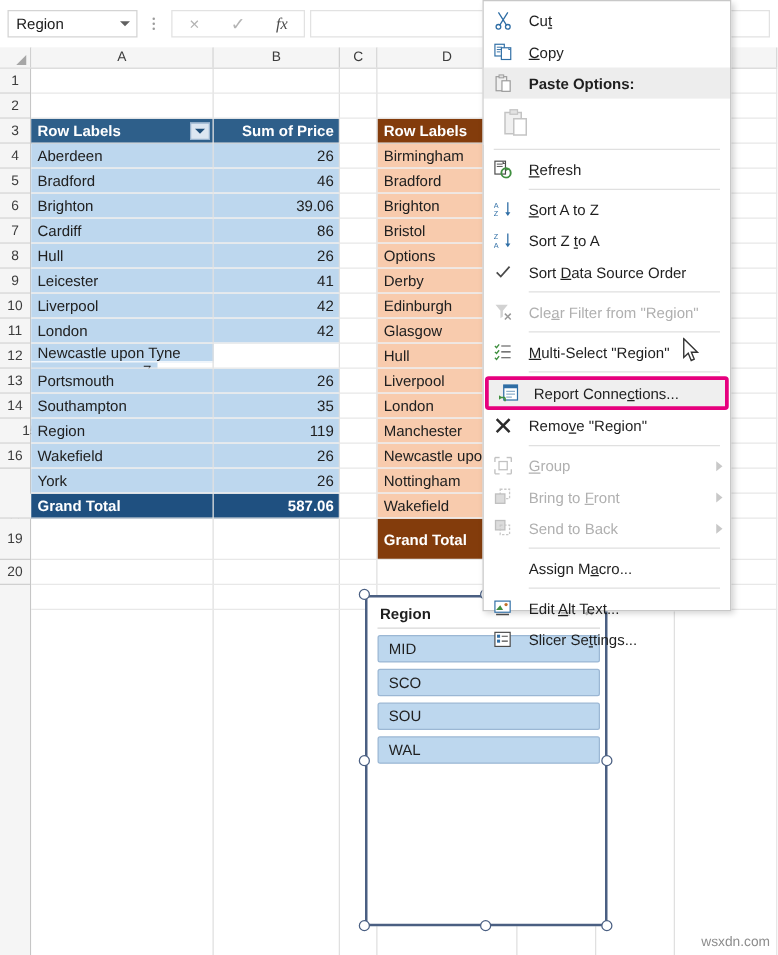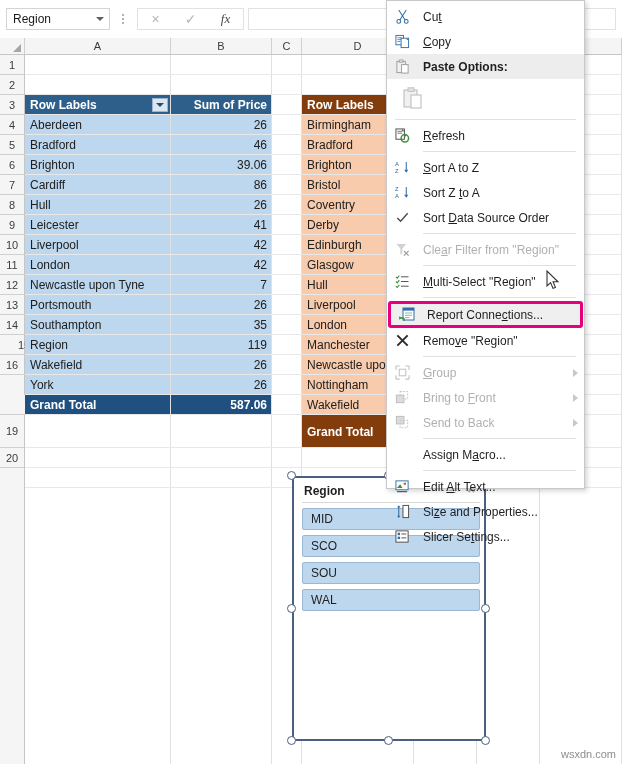--- a/index.html
+++ b/index.html
@@ -425,21 +425,21 @@
             <div class="pv-value">41</div>
           </div>
           <div class="pv-row pv-body" style="top: 180px;">
             <div class="pv-label">Liverpool</div>
             <div class="pv-value">42</div>
           </div>
           <div class="pv-row pv-body" style="top: 200px;">
             <div class="pv-label">London</div>
             <div class="pv-value">42</div>
           </div>
-          <div class="pv-row pv-body" style="top: 220px;">
+          <div class="pv-row pv-body" style="top: 220px; flex-direction: column;">
             <div class="pv-label">Newcastle upon Tyne</div>
             <div class="pv-value">7</div>
           </div>
           <div class="pv-row pv-body" style="top: 240px;">
             <div class="pv-label">Portsmouth</div>
             <div class="pv-value">26</div>
           </div>
           <div class="pv-row pv-body" style="top: 260px;">
             <div class="pv-label">Southampton</div>
             <div class="pv-value">35</div>
@@ -461,21 +461,21 @@
             <div class="pv-value">587.06</div>
           </div>
         </div>
 
       <div class="pivot2" style="left: 277px;">
           <div class="pv2-row pv2-header" style="top: 40px;">Row Labels</div>
           <div class="pv2-row pv2-body" style="top: 60px;">Birmingham</div>
           <div class="pv2-row pv2-body" style="top: 80px;">Bradford</div>
           <div class="pv2-row pv2-body" style="top: 100px;">Brighton</div>
           <div class="pv2-row pv2-body" style="top: 120px;">Bristol</div>
-          <div class="pv2-row pv2-body" style="top: 140px;">Coventry</div>
+          <div class="pv2-row pv2-body" style="top: 140px;">Options</div>
           <div class="pv2-row pv2-body" style="top: 160px;">Derby</div>
           <div class="pv2-row pv2-body" style="top: 180px;">Edinburgh</div>
           <div class="pv2-row pv2-body" style="top: 200px;">Glasgow</div>
           <div class="pv2-row pv2-body" style="top: 220px;">Hull</div>
           <div class="pv2-row pv2-body" style="top: 240px;">Liverpool</div>
           <div class="pv2-row pv2-body" style="top: 260px;">London</div>
           <div class="pv2-row pv2-body" style="top: 280px;">Manchester</div>
           <div class="pv2-row pv2-body" style="top: 300px;">Newcastle upon Ty</div>
           <div class="pv2-row pv2-body" style="top: 320px;">Nottingham</div>
           <div class="pv2-row pv2-body" style="top: 340px;">Wakefield</div>
@@ -686,31 +686,20 @@
             <path d="M2 9.5 L5.5 5.5 L8 9.5 Z" fill="#3f8f3f"></path>
             <circle cx="10.5" cy="5" r="1.4" fill="#c2702a"></circle>
             <path d="M2 13.5h11" stroke="#4a4a4a" stroke-width="1.2"></path>
           </svg>
         </span>
         <span class="mi-text">Edit <span class="u">A</span>lt Text...</span>
       </div>
       <div class="mi">
         <span class="mi-icon ico">
           <svg width="15" height="15" viewBox="0 0 16 16">
-            <path d="M4 2.2 L4 13.8" stroke="#2f6ea5" stroke-width="1.1"></path>
-            <path d="M2.2 3.6 L4 1.2 L5.8 3.6 Z" fill="#2f6ea5"></path>
-            <path d="M2.2 12.4 L4 14.8 L5.8 12.4 Z" fill="#2f6ea5"></path>
-            <rect x="8.5" y="1.5" width="6" height="13" fill="#fff" stroke="#4a4a4a" stroke-width="1"></rect>
-          </svg>
-        </span>
-        <span class="mi-text">Si<span class="u">z</span>e and Properties...</span>
-      </div>
-      <div class="mi">
-        <span class="mi-icon ico">
-          <svg width="15" height="15" viewBox="0 0 16 16">
             <rect x="1" y="2" width="13" height="12" fill="#fff" stroke="#4a4a4a" stroke-width="1"></rect>
             <rect x="2.8" y="4" width="2.6" height="2.6" fill="#2f6ea5"></rect>
             <rect x="2.8" y="8.2" width="2.6" height="2.6" fill="#2f6ea5"></rect>
             <path d="M6.8 5.3h5.2M6.8 9.5h5.2" stroke="#4a4a4a" stroke-width="1"></path>
           </svg>
         </span>
         <span class="mi-text">Slicer Se<span class="u">t</span>tings...</span>
       </div>
     </div>
 

